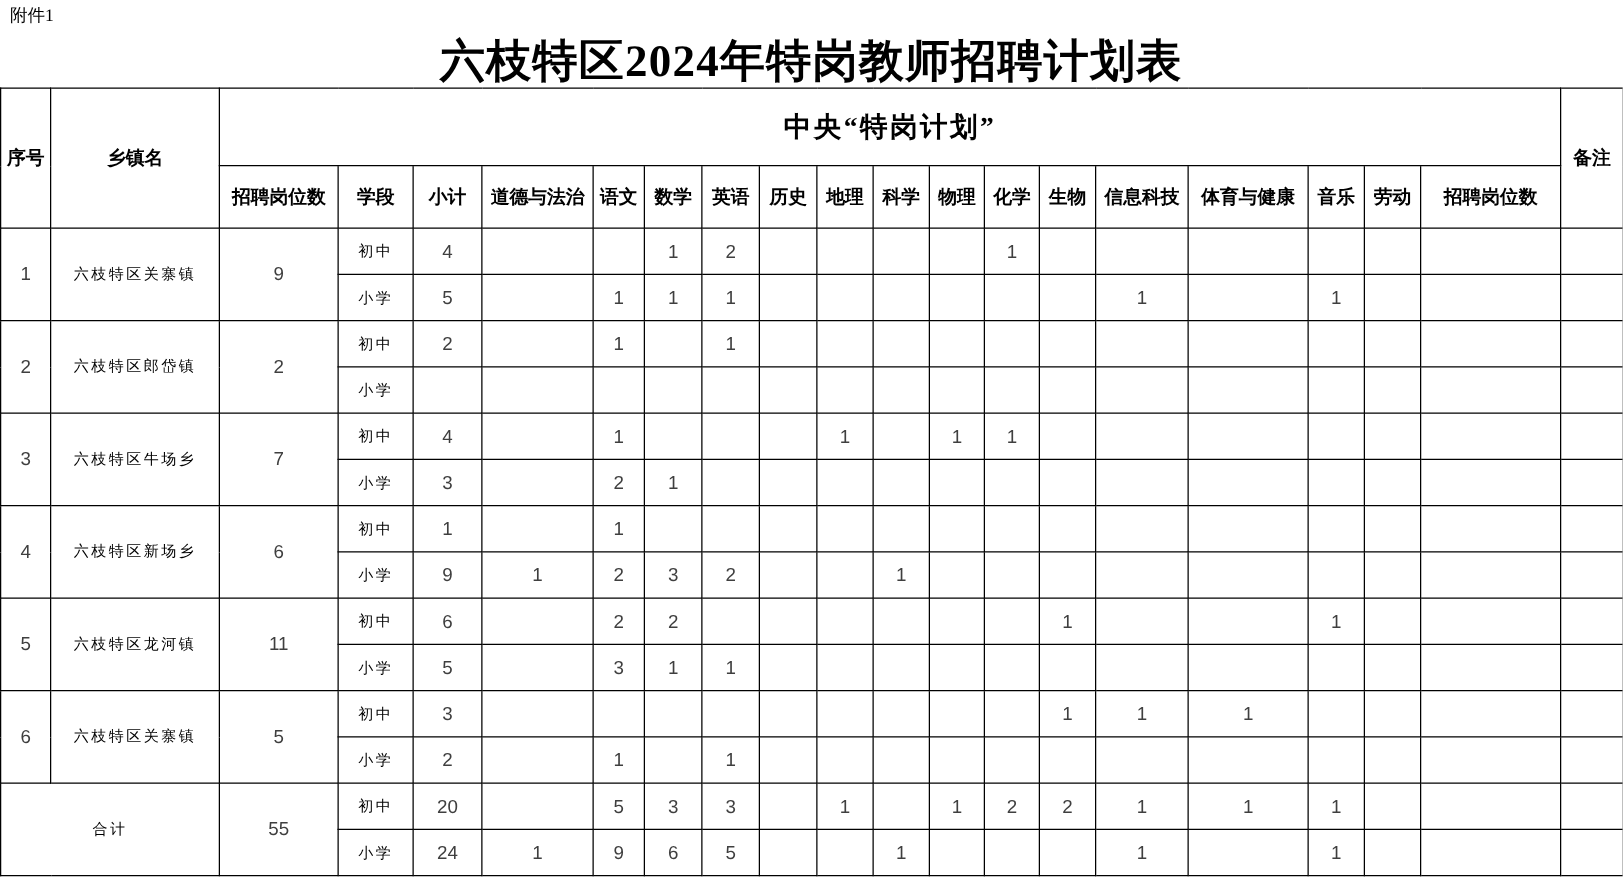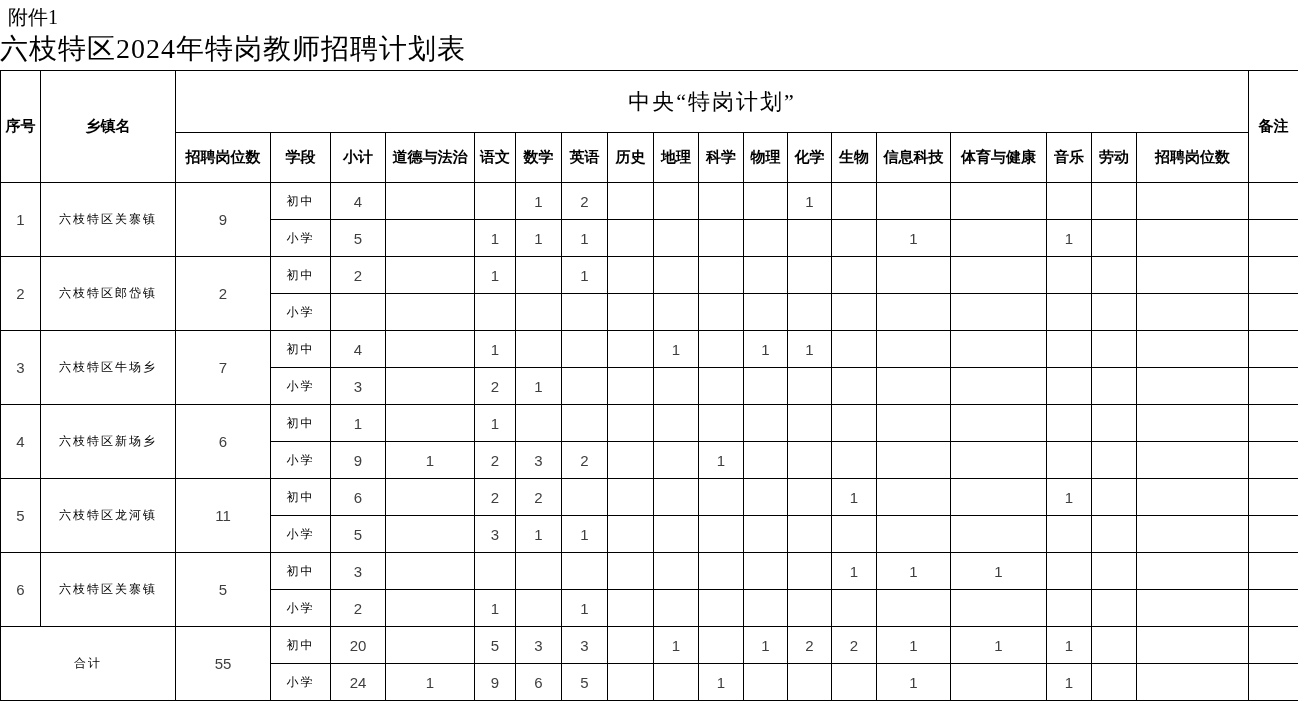--- a/index.html
+++ b/index.html
@@ -1,26 +1,26 @@
 <!DOCTYPE html>
 <html><head>
 <meta charset="utf-8">
 <style>
   html,body{margin:0;padding:0;background:#fff;}
   body{width:1298px;height:703px;font-family:"Liberation Sans",sans-serif;color:#000;overflow:hidden;}
-  .attachment{height:26px;padding:4px 0 0 8px;font-size:20px;font-family:Liberation Serif, serif;}
-  .title{height:40px;line-height:38px;text-align:left;font-size:28px;font-weight:normal;
+  .attachment{height:26px;padding:4px 0 0 8px;font-size:14px;font-family:Liberation Serif, serif;}
+  .title{height:40px;line-height:38px;text-align:center;font-size:36px;font-weight:bold;
          font-family:"Liberation Serif",serif;letter-spacing:1px;}
   table.plan{border-collapse:collapse;table-layout:fixed;width:1298px;}
   table.plan th,table.plan td{border:1px solid #000;text-align:center;vertical-align:middle;
          padding:0;overflow:hidden;white-space:nowrap;}
   tr.hrow1{height:62px;}
   tr.hrow2{height:50px;}
   tr.body-row{height:37px;}
-  th.group{font-size:22px;font-weight:normal;font-family:"Liberation Serif",serif;letter-spacing:2px;}
+  th.group{font-size:22px;font-weight:bold;font-family:"Liberation Serif",serif;letter-spacing:2px;}
   th.colhead{font-size:15px;font-weight:bold;font-family:Liberation Mono, monospace;}
   td.kai{font-size:12px;font-family:Liberation Sans, sans-serif;letter-spacing:2px;}
   td.num{font-size:15px;color:#3f3f3f;font-family:"Liberation Sans",sans-serif;letter-spacing:0;}
 </style>
 </head>
 <body>
 
 <div class="attachment">附件1</div>
 <div class="title">六枝特区2024年特岗教师招聘计划表</div>
 

